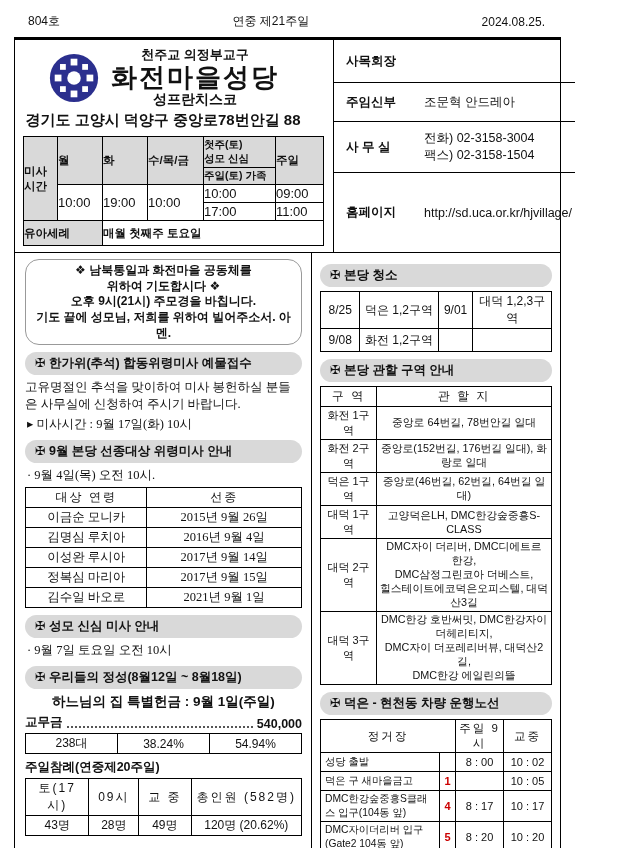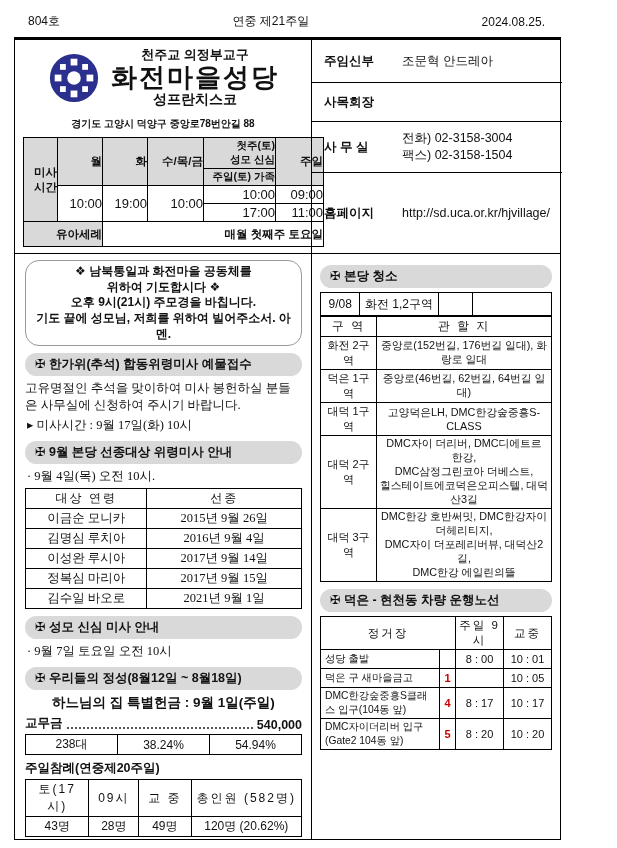--- a/index.html
+++ b/index.html
@@ -3,31 +3,31 @@
 <meta charset="utf-8">
 <style>
   html,body{margin:0;padding:0;background:#fff;}
   .page{width:575px;height:848px;background:#fff;position:relative;overflow:hidden;
         font-family:"Liberation Sans","DejaVu Sans",sans-serif;color:#111;box-sizing:border-box;}
   .preline{white-space:pre-line;}
   
   .topline{display:flex;justify-content:space-between;align-items:center;padding:13px 30px 7px 28px;font-size:12px;}
   
   .main-box{margin:0 14px;border:1.6px solid #000;border-top-width:3px;}
-  .top-section{display:flex;border-bottom:1.6px solid #000;}
+  .top-section{display:flex;border-bottom:1.6px solid #000;gap:22px;}
   .church-id{width:296px;box-sizing:border-box;padding:6px 8px 6px 8px;text-align:center;}
   .logo-row{display:flex;align-items:center;justify-content:center;gap:10px;}
   .names{text-align:center;}
   .diocese{font-size:13px;font-weight:bold;}
   .church-name{font-size:26px;font-weight:bold;letter-spacing:2px;line-height:1.05;}
   .patron{font-size:14px;font-weight:bold;}
-  .address{font-size:10px;font-weight:bold;margin-top:8px;}
+  .address{font-size:15px;font-weight:bold;margin-top:2px;}
   
   .mass-table{width:100%;border-collapse:collapse;margin-top:6px;font-size:11.5px;table-layout:fixed;}
-  .mass-table td{border:1px solid #000;text-align:right;vertical-align:middle;padding:1px 0;}
+  .mass-table td{border:1px solid #000;text-align:left;vertical-align:middle;padding:1px 0;}
   .gray{background:#d9d9d9;}
   .mass-table .lbl{font-weight:bold;}
   .mass-table .time{font-size:13px;}
   .sp-cell{padding:0 !important;}
   .sp-top{border-bottom:1px solid #000;font-size:10.5px;font-weight:bold;padding:1px 0;}
   .sp-bot{font-size:10.5px;font-weight:bold;padding:1px 0;}
   
   .contact{flex:1;border-left:1.6px solid #000;display:flex;flex-direction:column;}
   .contact-row{display:flex;border-bottom:1px solid #000;padding:6px 12px;align-items:flex-start;}
   .contact-row:last-of-type{border-bottom:none;flex:1;}
@@ -149,27 +149,27 @@
             <td class="gray lbl" colspan="2" style="height:22px">유아세례</td>
             <td colspan="4" class="lbl">매월 첫째주 토요일</td>
           </tr>
         </tbody>
           </table>
       </div>
 
       <div class="contact">
 
           <div class="contact-row">
+            <span class="contact-label">사목회장</span>
+            <span class="contact-value preline"></span>
+          </div>
+
+          <div class="contact-row">
             <span class="contact-label">주임신부</span>
             <span class="contact-value preline">조문혁 안드레아</span>
-          </div>
-
-          <div class="contact-row">
-            <span class="contact-label">사목회장</span>
-            <span class="contact-value preline"></span>
           </div>
 
           <div class="contact-row">
             <span class="contact-label">사 무 실</span>
             <span class="contact-value preline">전화)   02-3158-3004
 팩스)   02-3158-1504</span>
           </div>
 
           <div class="contact-row">
             <span class="contact-label">홈페이지</span>
@@ -286,43 +286,54 @@
         <div class="pill">✠ 본당 청소</div>
         <table class="grid clean">
           <colgroup>
               <col style="width:17%">
               <col style="width:34%">
               <col style="width:15%">
               <col style="width:34%">
             </colgroup>
           <tbody>
 
+              <tr>
+                <td>8/25</td>
+                <td>덕은 1,2구역</td>
+                <td>9/01</td>
+                <td>대덕 1,2,3구역</td>
+              </tr>
 
               <tr>
                 <td>9/08</td>
                 <td>화전 1,2구역</td>
                 <td></td>
                 <td></td>
               </tr>
             </tbody>
         </table>
 
+        <div class="pill">✠ 본당 관할 구역 안내</div>
         <table class="grid district">
           <colgroup>
               <col style="width:56px">
               <col>
             </colgroup>
           <tbody>
               <tr>
             <th>구 역</th>
             <th>관 할 지</th>
           </tr>
           </tbody>
             <tbody>
 
+              <tr>
+                <td class="zone">화전 1구역</td>
+                <td class="preline">중앙로 64번길, 78번안길 일대</td>
+              </tr>
 
               <tr>
                 <td class="zone">화전 2구역</td>
                 <td class="preline">중앙로(152번길, 176번길 일대), 화랑로 일대</td>
               </tr>
 
               <tr>
                 <td class="zone">덕은 1구역</td>
                 <td class="preline">중앙로(46번길, 62번길, 64번길 일대)</td>
               </tr>
@@ -363,21 +374,21 @@
             <th>주일 9시</th>
             <th>교중</th>
           </tr>
           </tbody>
             <tbody>
 
               <tr>
                 <td class="stop preline">성당 출발</td>
                 <td class="num"></td>
                 <td class="time">8 : 00</td>
-                <td class="time">10 : 01</td>
+                <td class="time">10 : 02</td>
               </tr>
 
               <tr>
                 <td class="stop preline">덕은 구 새마을금고</td>
                 <td class="num">1</td>
                 <td class="time"></td>
                 <td class="time">10 : 05</td>
               </tr>
 
 

